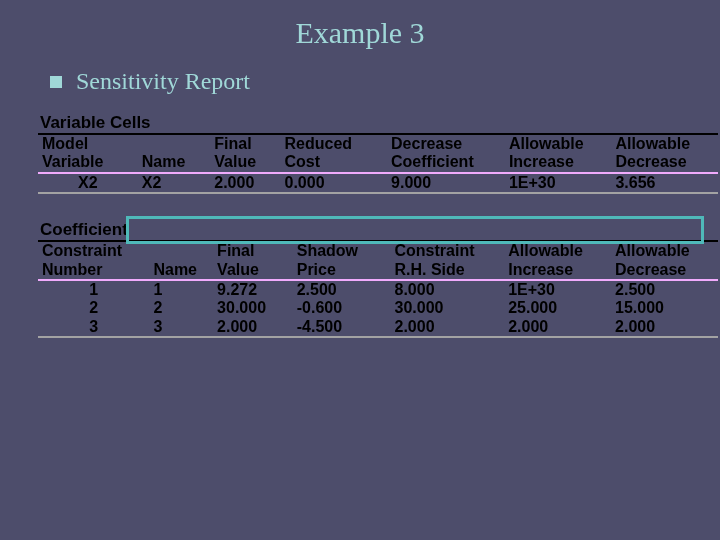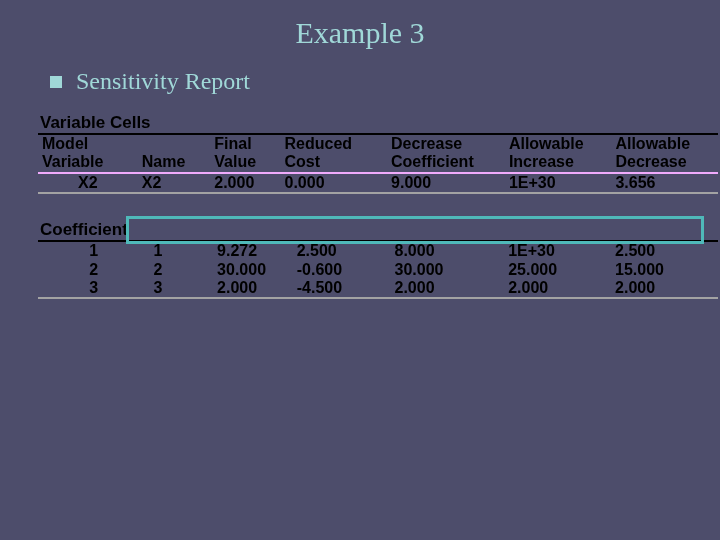--- a/index.html
+++ b/index.html
@@ -169,20 +169,40 @@
         <col class="c-col1">
           <col class="c-col2">
           <col class="c-col3">
           <col class="c-col4">
           <col class="gap">
           <col class="c-col5">
           <col class="c-col6">
           <col class="c-col7">
       </colgroup>
       <thead>
+        <tr>
+          <th class="l">Constraint</th>
+          <th class="r"></th>
+          <th class="r">Final</th>
+          <th class="r">Shadow</th>
+          <th></th>
+          <th class="r">Constraint</th>
+          <th class="r">Allowable</th>
+          <th class="r">Allowable</th>
+        </tr>
+        <tr>
+          <th class="l">Number</th>
+          <th class="r">Name</th>
+          <th class="r">Value</th>
+          <th class="r">Price</th>
+          <th></th>
+          <th class="r">R.H. Side</th>
+          <th class="r">Increase</th>
+          <th class="r">Decrease</th>
+        </tr>
       </thead>
       <tbody>
         <tr>
           <td class="c">1</td>
           <td class="r">1</td>
           <td class="r">9.272</td>
           <td class="r">2.500</td>
           <td></td>
           <td class="r">8.000</td>
           <td class="r">1E+30</td>

